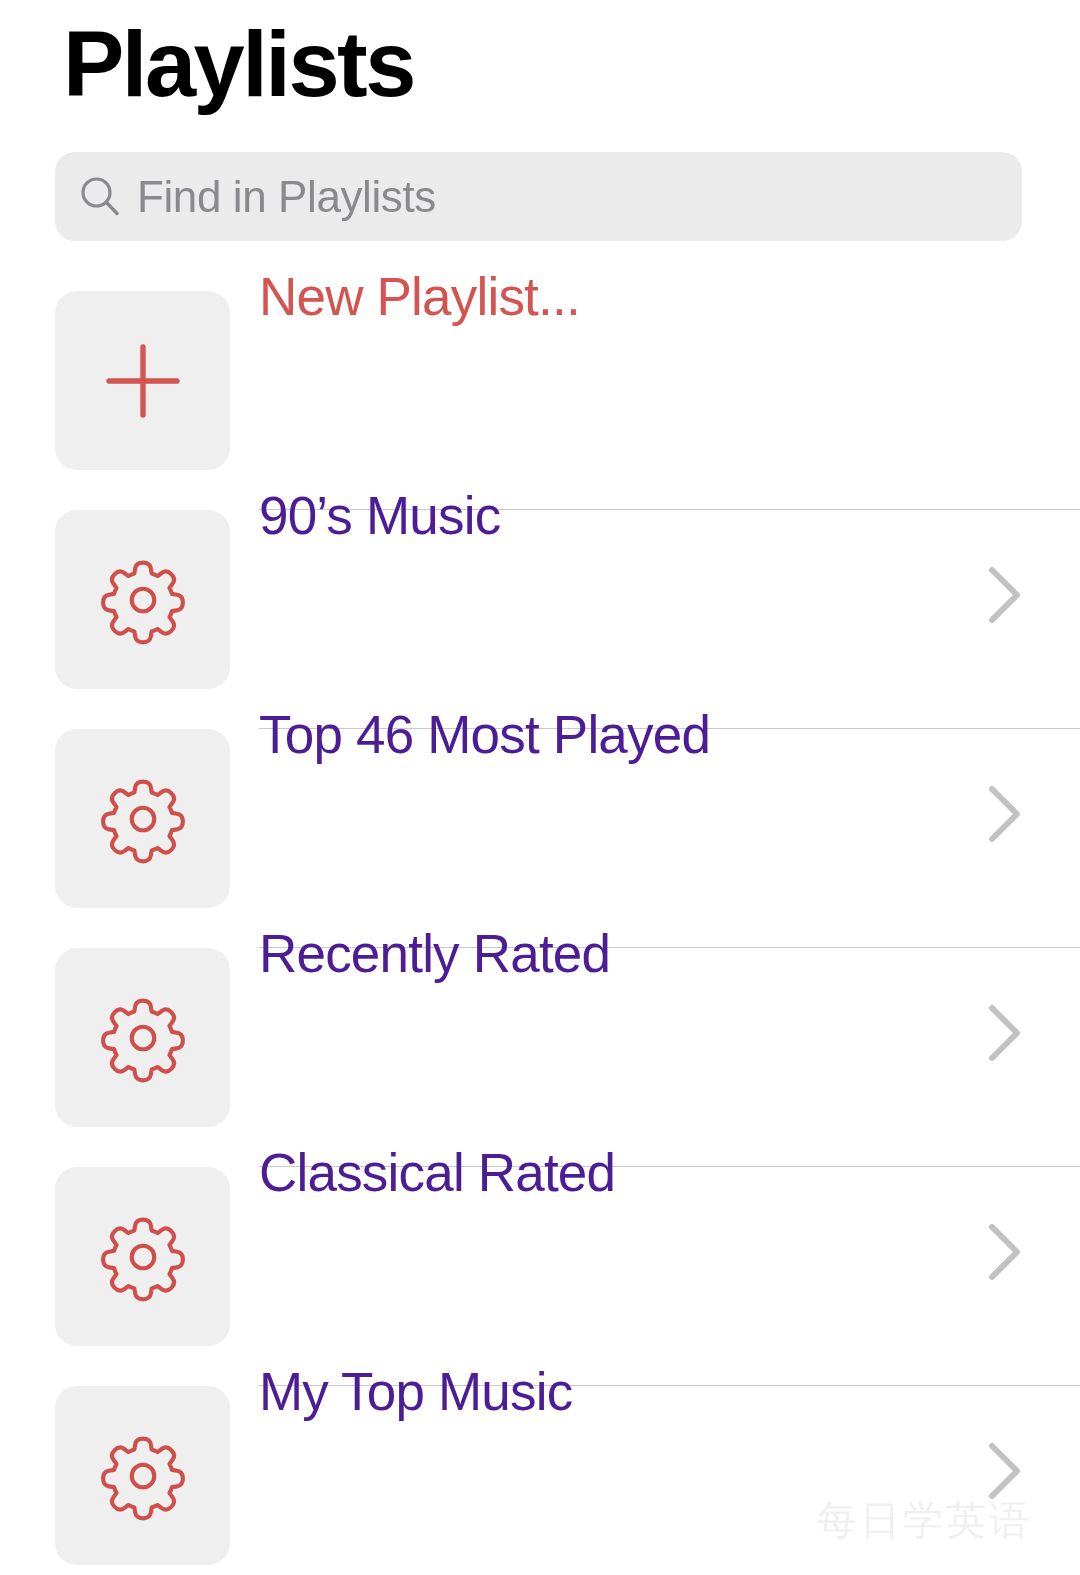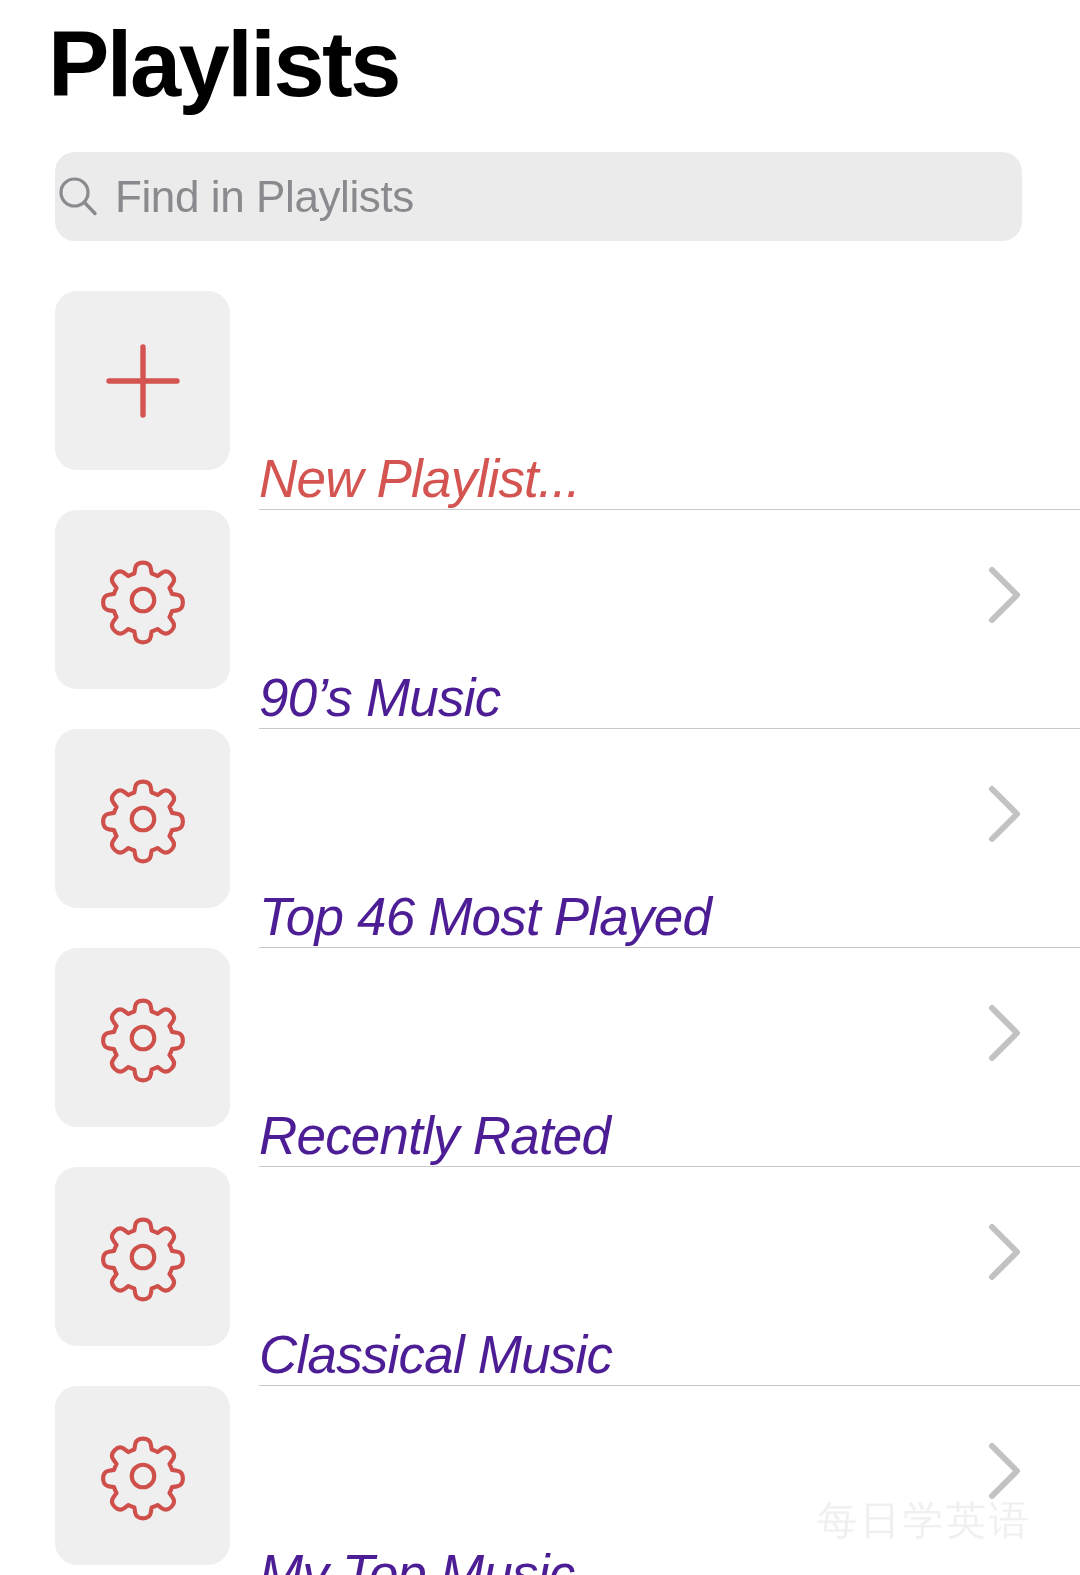--- a/index.html
+++ b/index.html
@@ -17,41 +17,42 @@
     position: relative;
     width: 1080px;
     height: 1575px;
     background: #ffffff;
     overflow: hidden;
   }
 
   
   .page-title {
     position: absolute;
-    left: 48px;
+    left: 63px;
     top: 8px;
     font-size: 92px;
     line-height: 112px;
     font-weight: 700;
     letter-spacing: -2.5px;
     color: #000000;
     white-space: nowrap;
   }
 
   
   .search-wrap {
     position: absolute;
     left: 55px;
     top: 152px;
     width: 967px;
     height: 89px;
     background: #ebebeb;
     border-radius: 20px;
     display: flex;
     align-items: center;
+    padding-left: 22px;
   }
   .search-icon {
     width: 46px;
     height: 46px;
     flex: 0 0 46px;
     display: block;
     margin-right: 14px;
   }
   .search-icon svg { display: block; width: 46px; height: 46px; }
   .search-placeholder {
@@ -90,22 +91,21 @@
     justify-content: center;
   }
   .tile svg { display: block; }
 
   .row-body {
     position: relative;
     flex: 1 1 auto;
     height: 219px;
     margin-left: 29px;
     display: flex;
-    align-items: flex-end;
-    font-style: italic;
+    align-items: flex-start;
   }
 
   .row-label {
     font-size: 53px;
     line-height: 62px;
     color: #4c1d95;
     letter-spacing: -0.8px;
     white-space: nowrap;
     margin-top: -25px;
   }
@@ -291,21 +291,21 @@
                      c-3.5 2.6-7.1 2.3-10.7-1.3 s-3.9-7.2-1.3-10.7 l3.4-4.6
                      a31 31 0 0 1-2.8-6.6 l-5.6-0.9 c-4.3-0.7-6.5-3.6-6.5-8.7
                      s2.2-8 6.5-8.7 l5.6-0.9 a31 31 0 0 1 2.8-6.6 l-3.4-4.6
                      c-2.6-3.5-2.3-7.1 1.3-10.7 s7.2-3.9 10.7-1.3 l4.6 3.4
                      a31 31 0 0 1 6.6-2.8 l0.9-5.6 C42 10.7 44.9 8.5 50 8.5 z" fill="none" stroke="#cf4f4b" stroke-width="4.6" stroke-linejoin="round"></path>
             <circle cx="50" cy="50" r="12.5" fill="none" stroke="#cf4f4b" stroke-width="4.6"></circle>
           </svg>
         </span>
       </div>
       <div class="row-body">
-        <span class="row-label">Classical Music</span>
+        <span class="row-label">Classical Rated</span>
         <span class="chevron">
           <svg viewBox="0 0 34 58" xmlns="http://www.w3.org/2000/svg">
             <polyline points="4,4 29,29 4,54" fill="none" stroke="#c2c2c2" stroke-width="6" stroke-linecap="round" stroke-linejoin="round"></polyline>
           </svg>
         </span>
         <div class="divider"></div>
       </div>
     </div>
 
     <div class="row">

